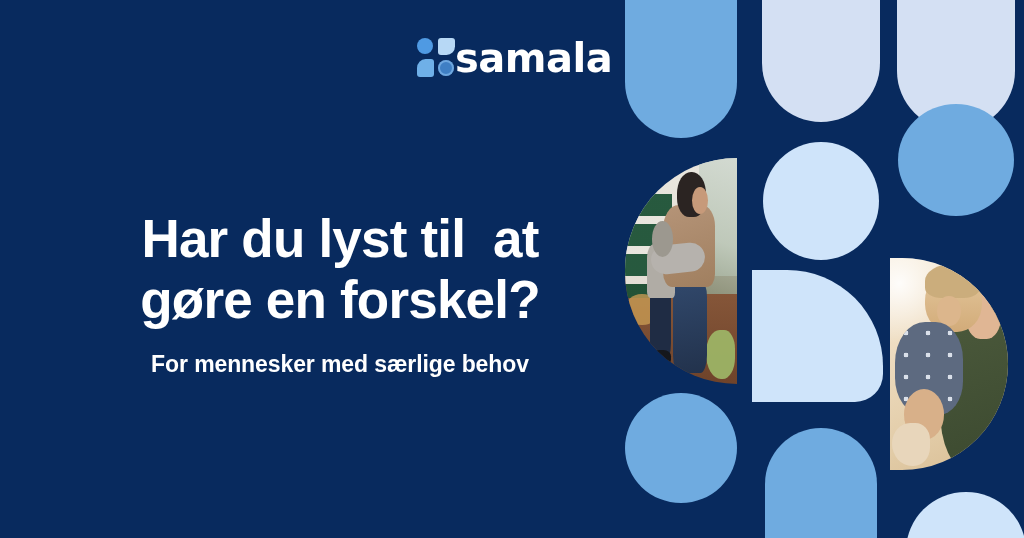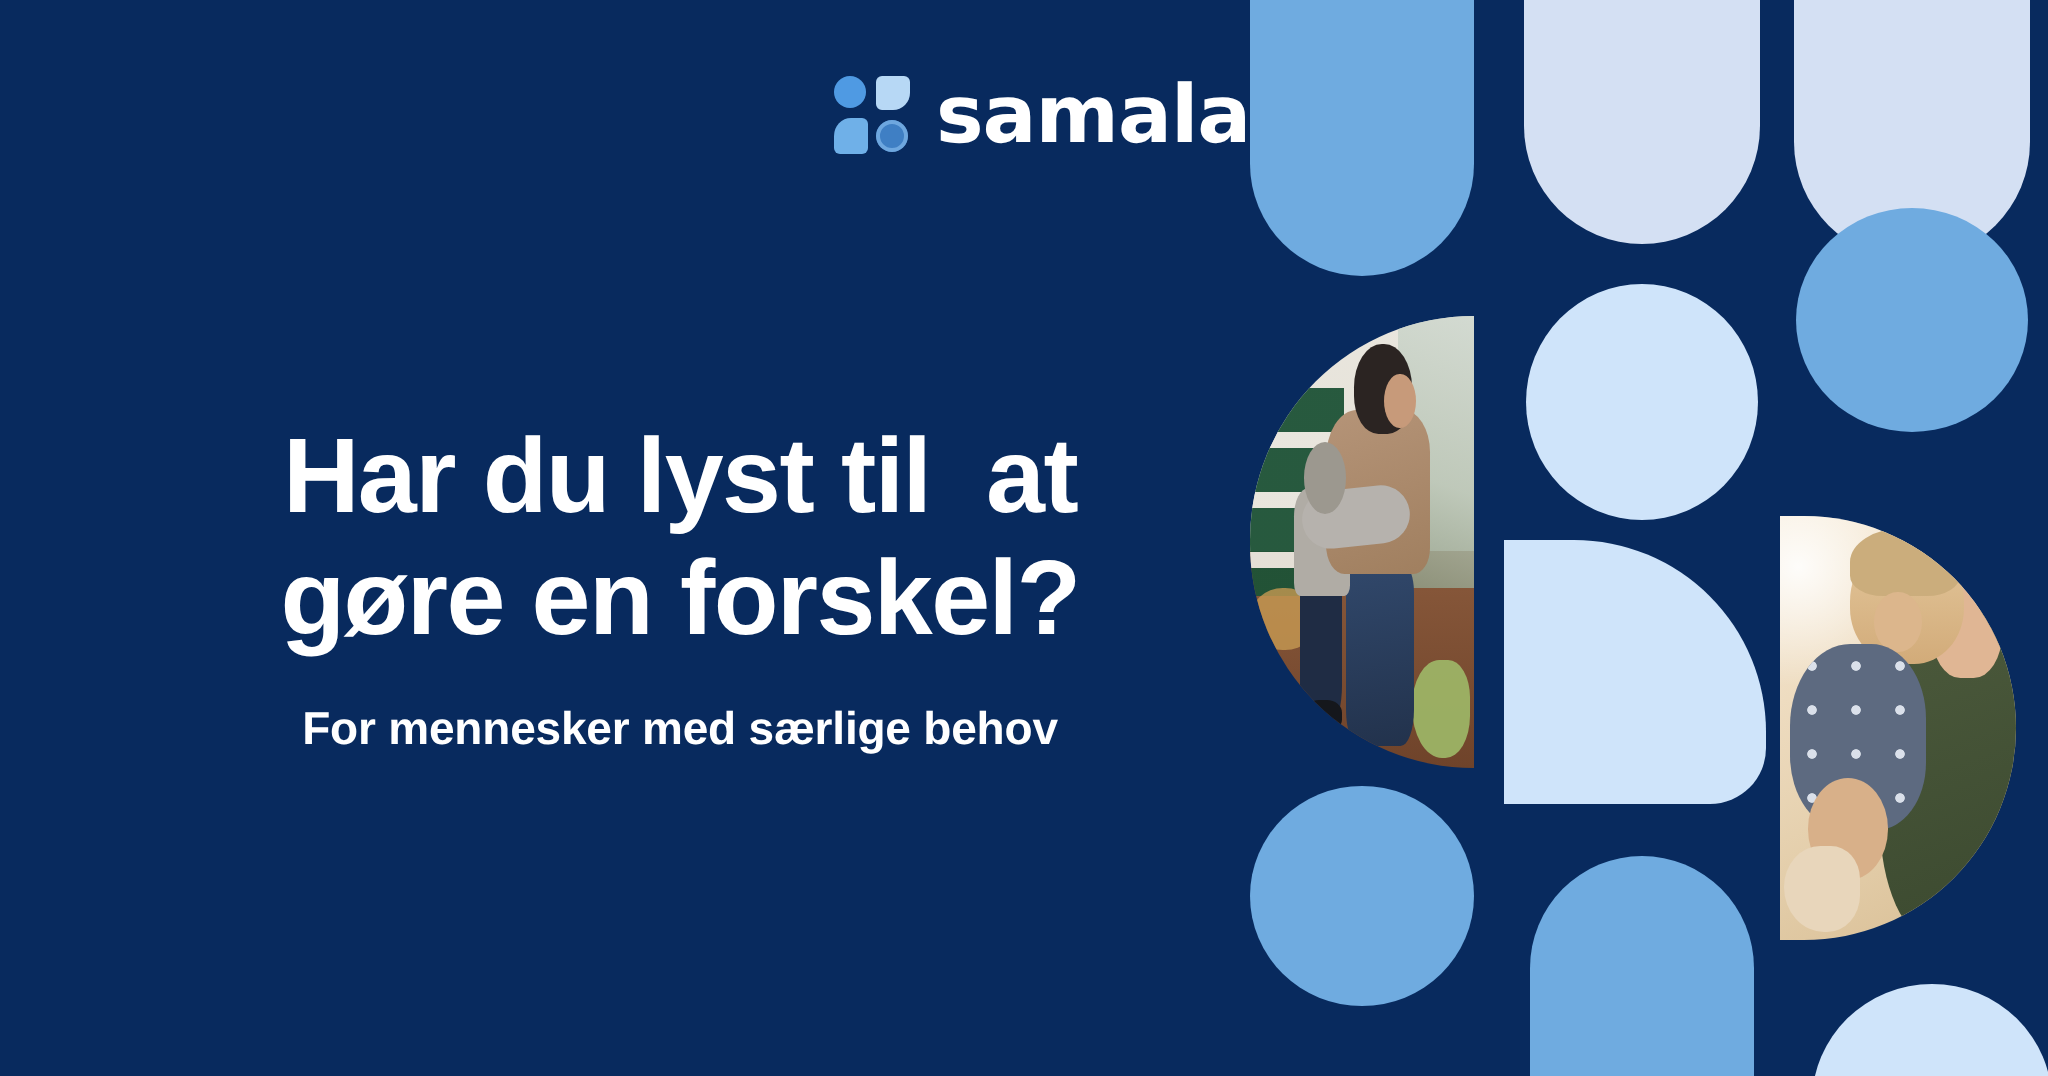--- a/index.html
+++ b/index.html
@@ -175,21 +175,20 @@
     background: #e8d6bb; border-radius: 50% 40% 45% 55%;
   }
 
   
   .logo {
     position: absolute;
     left: 417px;
     top: 38px;
     display: flex;
     align-items: center;
-    gap: 13px;
   }
   .logo-mark {
     position: relative;
     width: 38px;
     height: 40px;
   }
   .lm {
     position: absolute;
   }
   .lm-tl { 

